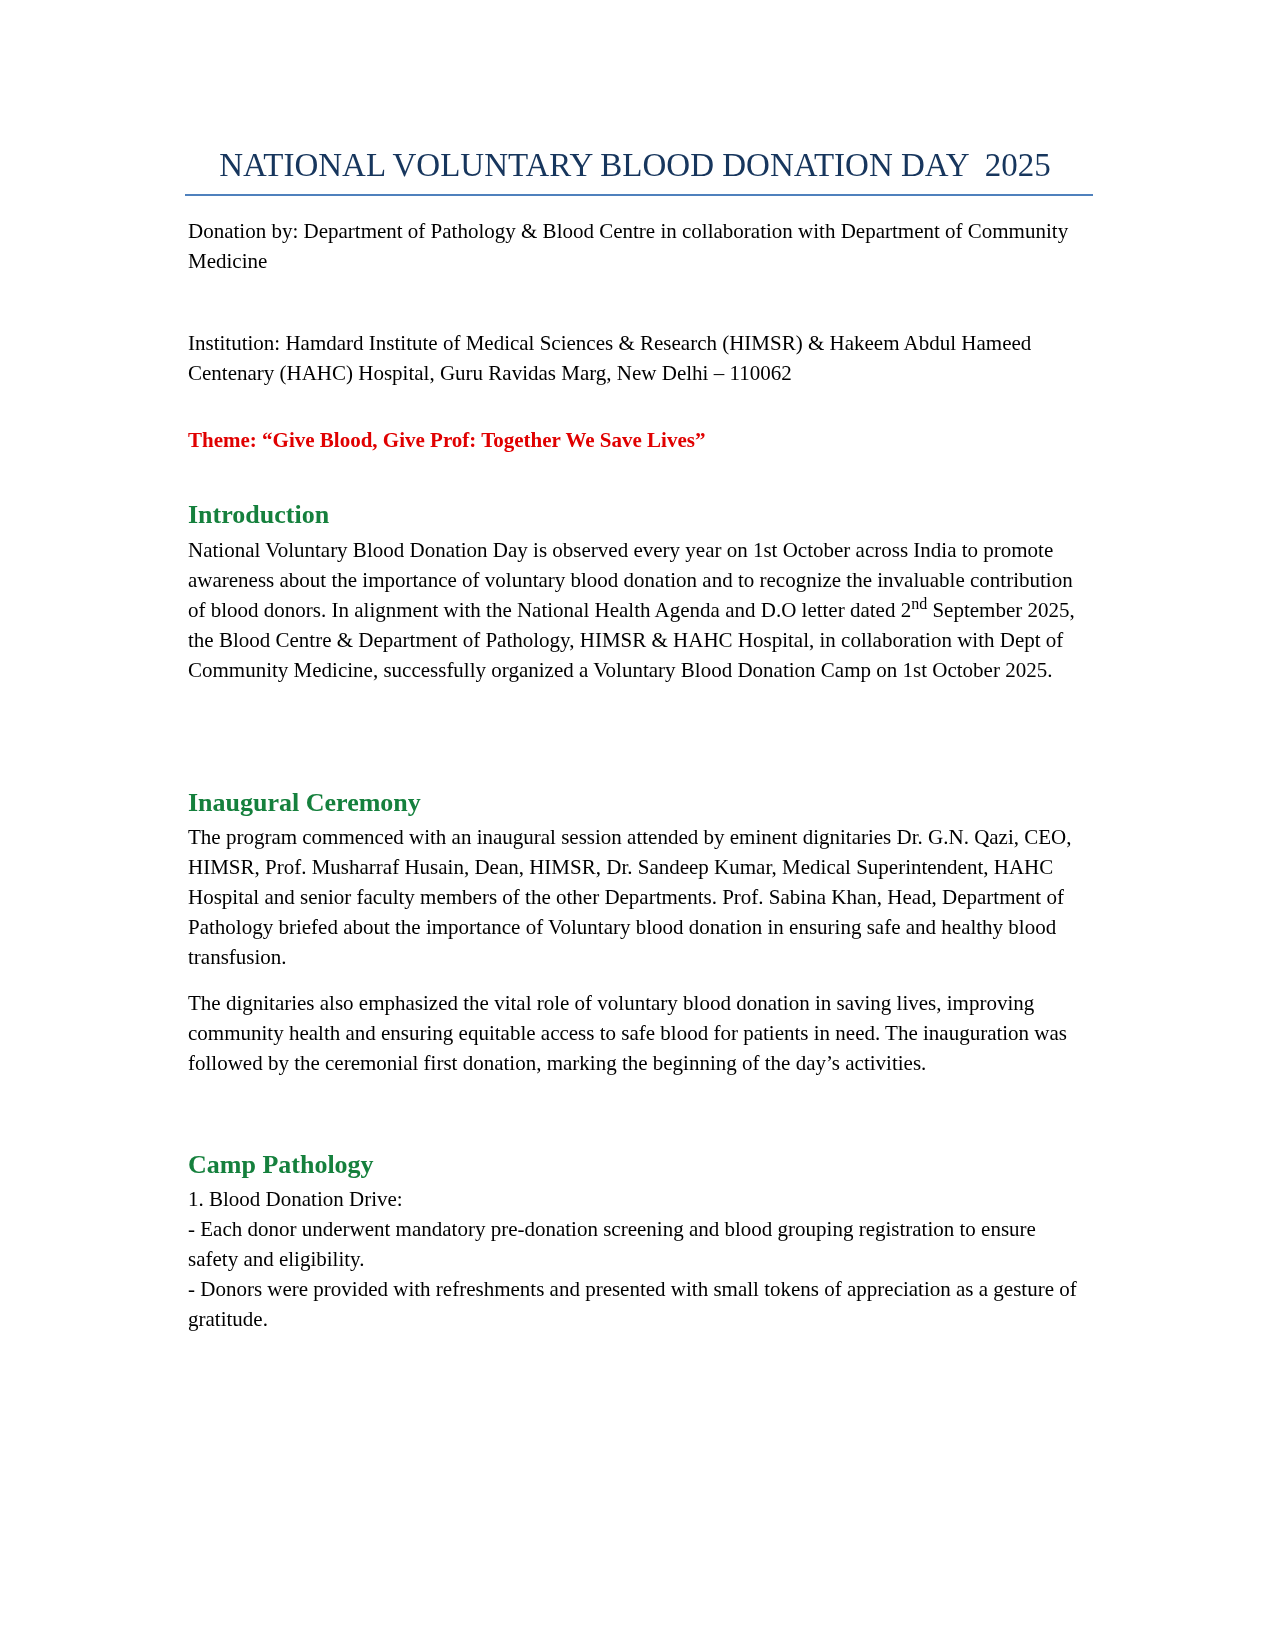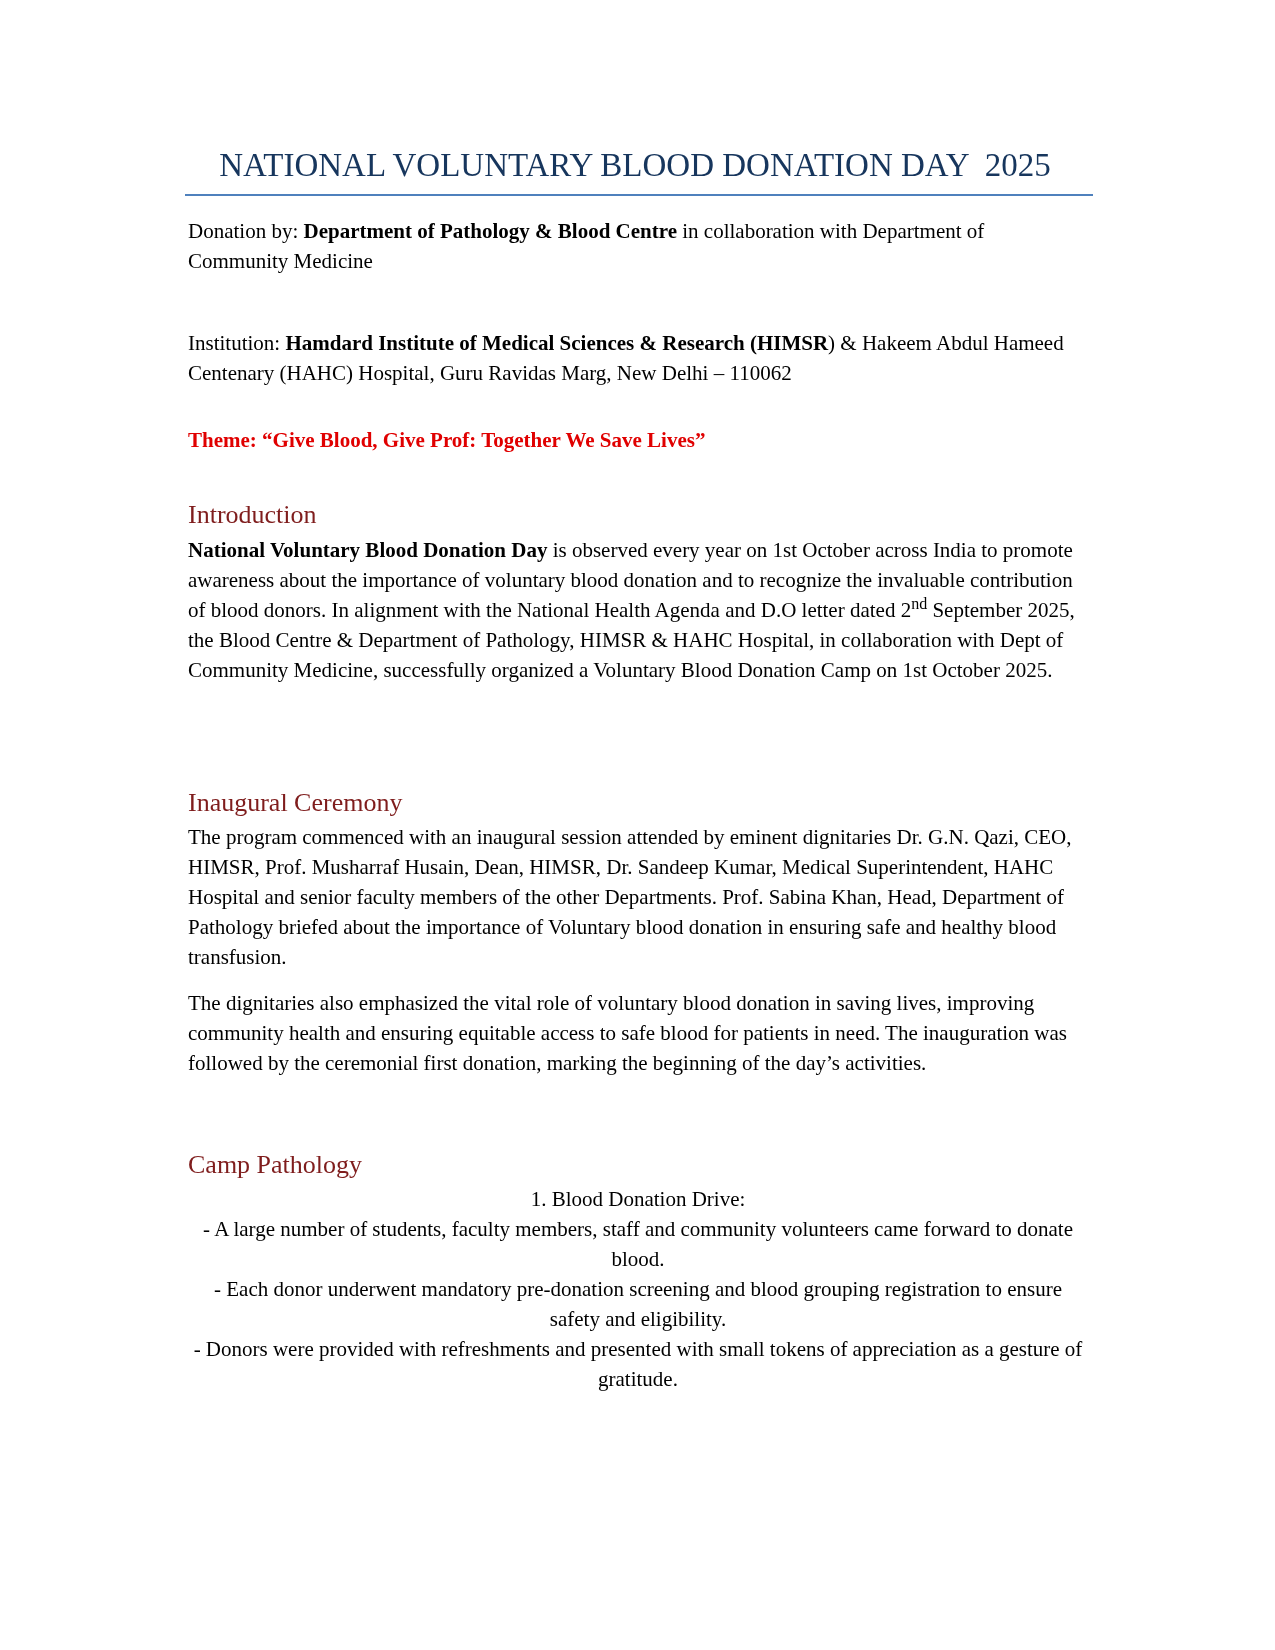--- a/index.html
+++ b/index.html
@@ -5,23 +5,23 @@
   html, body { margin: 0; padding: 0; background: #ffffff; }
   body { width: 1275px; height: 1650px; position: relative; overflow: hidden;
          font-family: "Liberation Serif", "DejaVu Serif", serif; color: #000; }
   .page { position: absolute; left: 0; top: 0; width: 1275px; height: 1650px; padding-left: 32px; }
   .title { position: absolute; left: 185px; width: 900px; top: 147px;
            text-align: center; font-size: 33px; color: #17365d; letter-spacing: 0px;
            white-space: pre; }
   .title-rule { position: absolute; left: 185px; top: 194px; width: 908px; height: 2px;
                 background: #4f81bd; }
   .p { position: absolute; left: 188px; width: 900px; font-size: 21px; line-height: 30px; }
-  .b { font-weight: bold; }
+  .b { font-weight: normal; }
   .red { color: #e00000; font-weight: bold; }
-  .h { position: absolute; left: 188px; font-size: 26px; font-weight: normal; color: #7f1d1d; }
+  .h { position: absolute; left: 188px; font-size: 26px; font-weight: bold; color: #15803d; }
   sup { font-size: 16px; line-height: 0; vertical-align: 8px; }
 </style>
 </head>
 <body>
 
 <div class="page">
 
   <div class="title">NATIONAL VOLUNTARY BLOOD DONATION DAY  2025</div>
   <div class="title-rule"></div>
 
@@ -39,20 +39,19 @@
   <div class="h" style="top:500px;">Introduction</div>
   <div class="p" style="top:535px;">
     <span class="b">National Voluntary Blood Donation Day</span><span> is observed every year on 1st October across India to promote awareness about the importance of voluntary blood donation and to recognize the invaluable contribution of blood donors. In alignment with the National Health Agenda and D.O letter dated 2</span><sup>nd</sup><span> September 2025, the Blood Centre &amp; Department of Pathology, HIMSR &amp; HAHC Hospital, in collaboration with Dept of  Community Medicine, successfully organized a Voluntary Blood Donation Camp on 1st October 2025.</span>
   </div>
 
   <div class="h" style="top:788px;">Inaugural Ceremony</div>
   <div class="p" style="top:822px;">The program commenced with an inaugural session attended by eminent dignitaries Dr. G.N. Qazi, CEO, HIMSR, Prof. Musharraf Husain, Dean, HIMSR, Dr. Sandeep Kumar, Medical Superintendent, HAHC Hospital and senior faculty members of the other Departments. Prof. Sabina Khan, Head, Department of Pathology briefed about the importance of Voluntary blood donation in ensuring safe and healthy blood transfusion.</div>
   <div class="p" style="top:988px;">The dignitaries also emphasized the vital role of voluntary blood donation in saving lives, improving community health and ensuring equitable access to safe blood for patients in need. The inauguration was followed by the ceremonial first donation, marking the beginning of the day’s activities.</div>
 
   <div class="h" style="top:1150px;">Camp Pathology</div>
-  <div class="p" style="top:1184px;text-align:center;">
+  <div class="p" style="top:1184px;">
     <div>1. Blood Donation Drive:</div>
-    <div>- A large number of students, faculty members, staff and community volunteers came forward to donate blood.</div>
     <div>- Each donor underwent mandatory pre-donation screening and blood grouping registration to ensure safety and eligibility.</div>
     <div>- Donors were provided with refreshments and presented with small tokens of appreciation as a gesture of gratitude.</div>
   </div>
 
 </div>
 
 </body></html>

